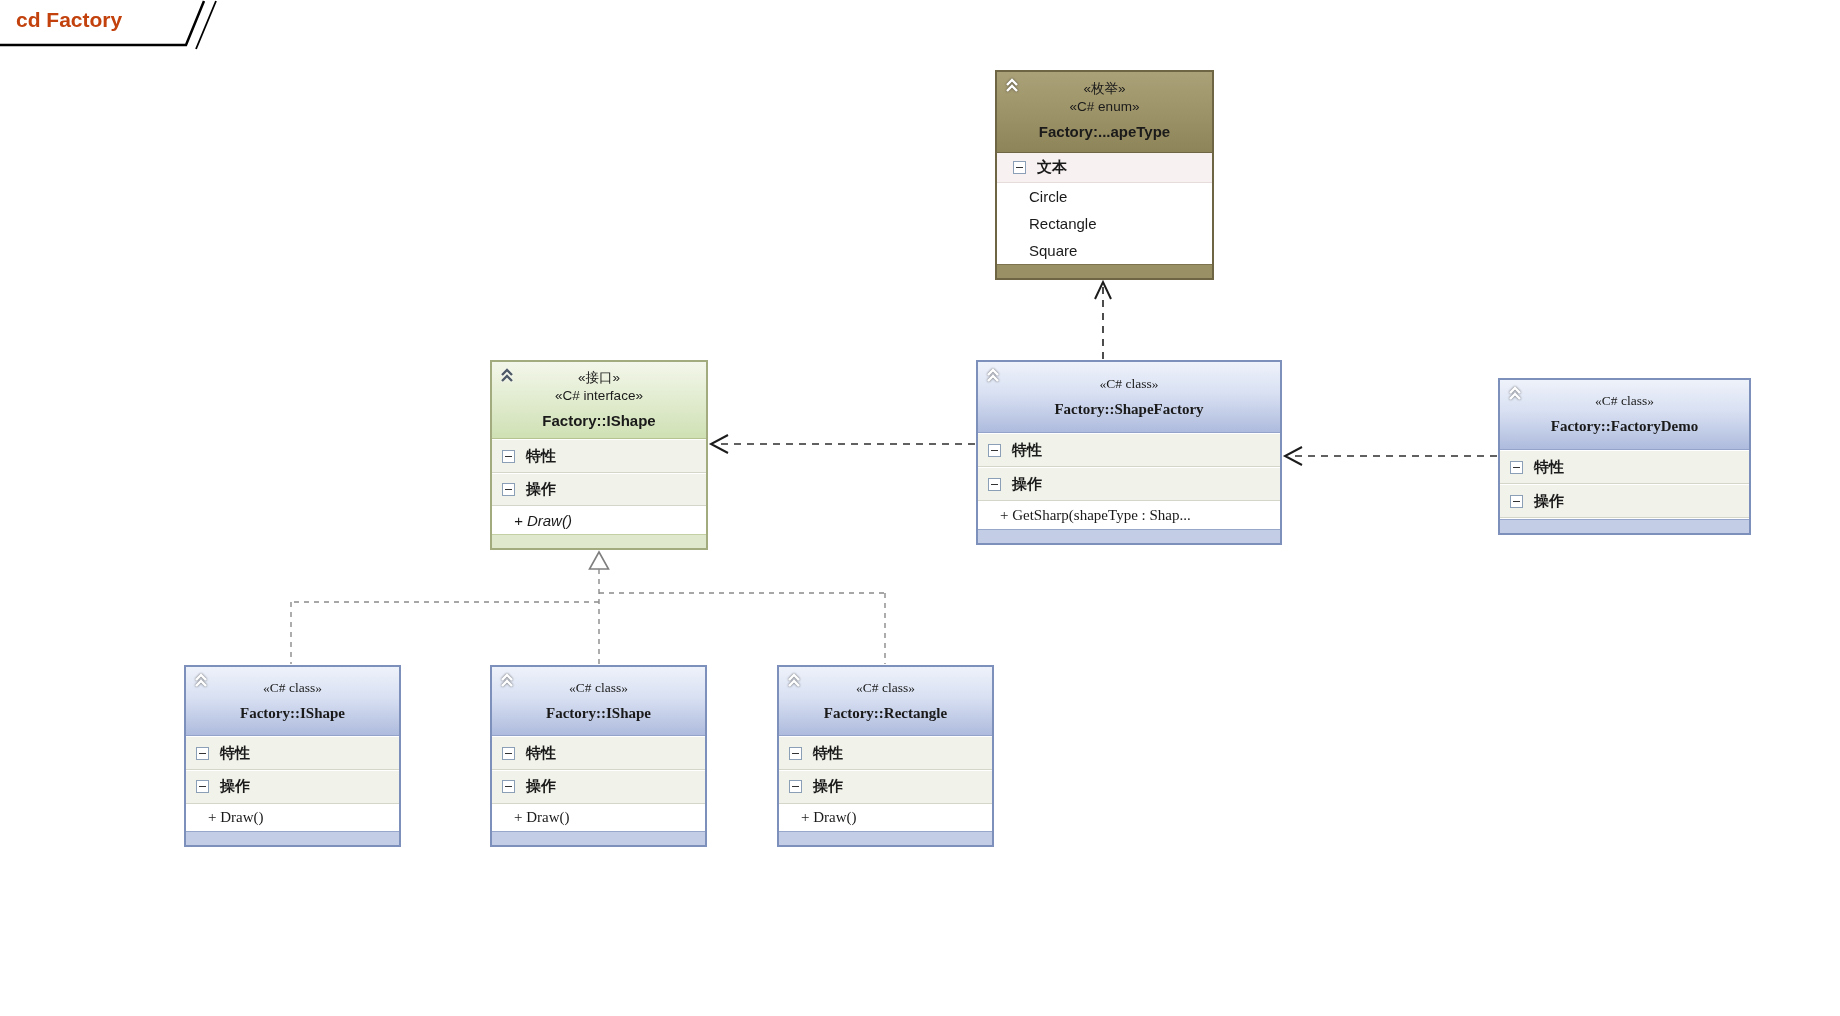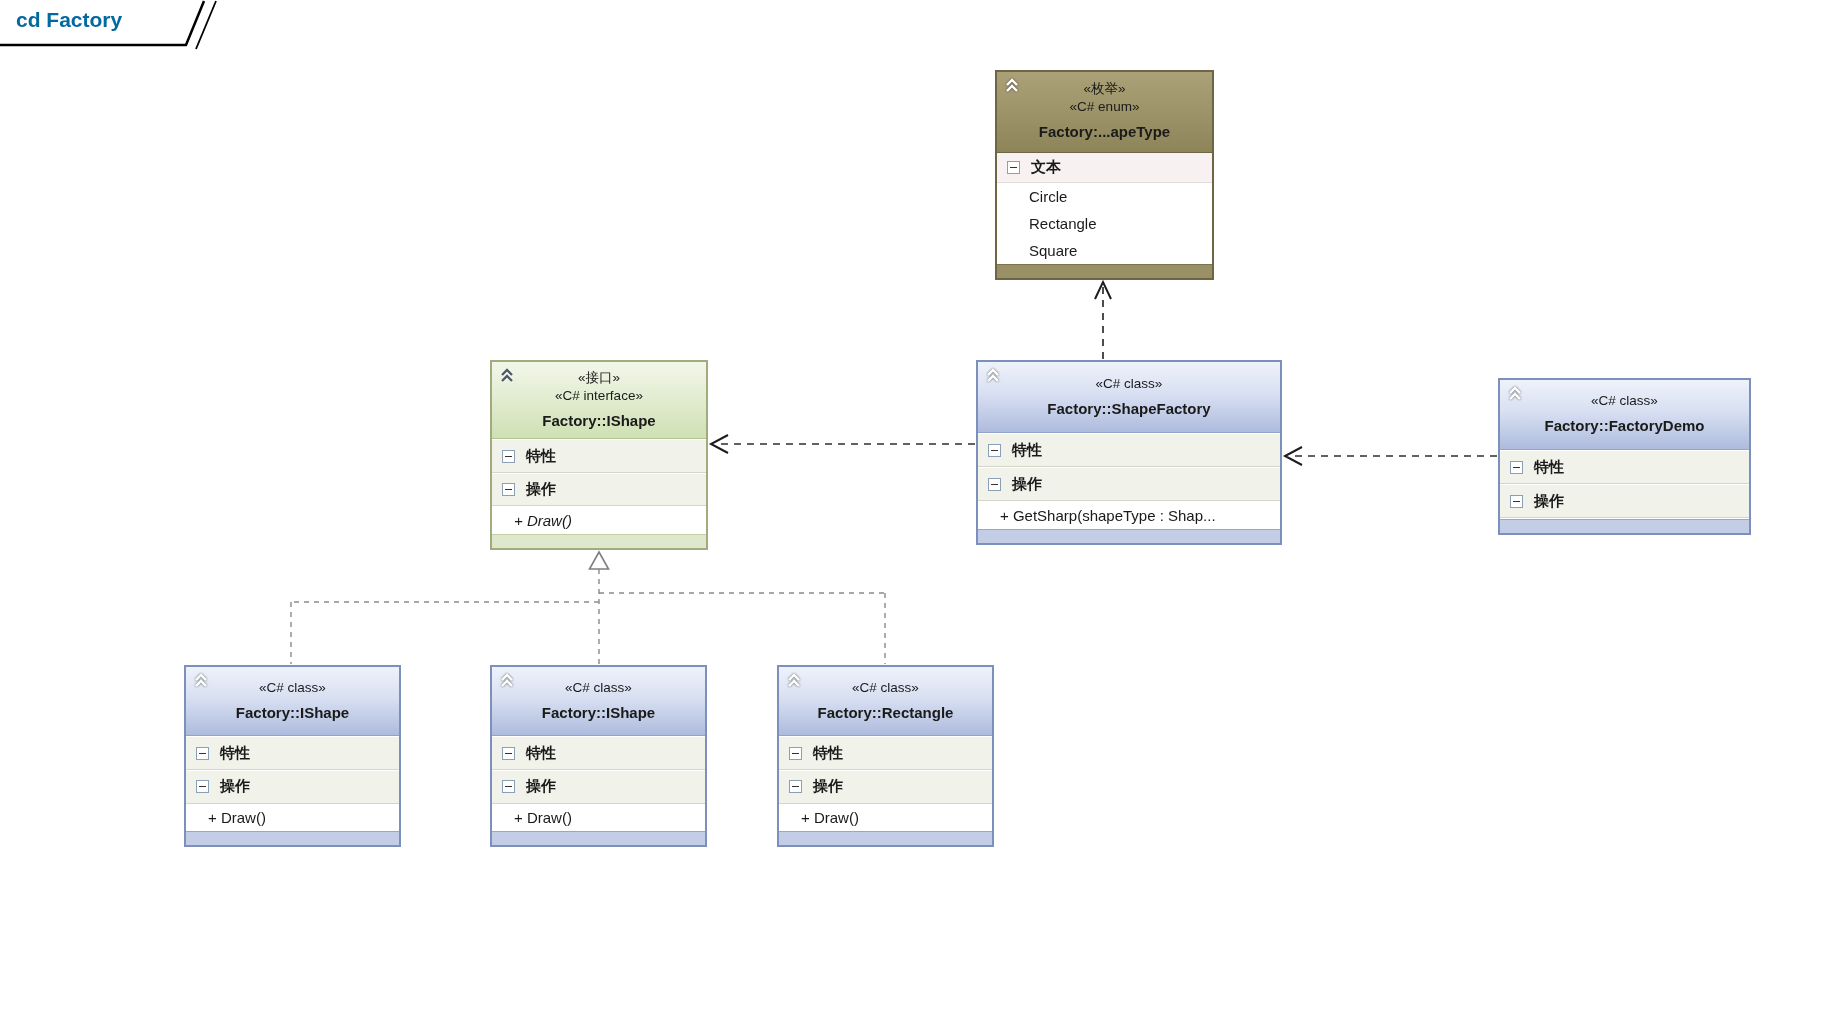--- a/index.html
+++ b/index.html
@@ -1,25 +1,25 @@
 <!DOCTYPE html>
 <html><head>
 <meta charset="utf-8">
 <style>
   html,body{margin:0;padding:0;background:#fff;}
   #canvas{position:relative;width:1840px;height:1016px;background:#ffffff;overflow:hidden;
           font-family:"Liberation Sans","DejaVu Sans",sans-serif;color:#1a1a1a;}
 
   
   #frame-tab{position:absolute;left:0;top:0;width:240px;height:54px;}
-  #frame-tab .tab-label{position:absolute;left:16px;top:8px;font-size:21px;font-weight:bold;color:#0369a1;}
+  #frame-tab .tab-label{position:absolute;left:16px;top:8px;font-size:21px;font-weight:bold;color:#c2410c;}
 
   
   .uml-box{position:absolute;box-sizing:border-box;display:flex;flex-direction:column;border:2px solid;}
-  .uml-box.blue {border-color:#7d8fbb;}
+  .uml-box.blue {border-color:#7d8fbb;font-family:Liberation Serif, serif;}
   .uml-box.green{border-color:#a2ab7d;}
   .uml-box.olive{border-color:#6e6545;}
 
   .box-header{position:relative;display:flex;flex-direction:column;align-items:center;justify-content:center;
               padding:2px 4px 4px 4px;box-sizing:border-box;}
   .blue  .box-header{background:linear-gradient(180deg,#eef2fa 0%,#d8e0f2 45%,#aebbdd 100%);border-bottom:1px solid #93a3c9;}
   .green .box-header{background:linear-gradient(180deg,#f3f6ea 0%,#e3edd2 45%,#cfe0b4 100%);border-bottom:1px solid #b5c291;}
   .olive .box-header{background:linear-gradient(180deg,#aba178 0%,#9c9267 55%,#8e8459 100%);border-bottom:1px solid #6e6545;}
   .h2{height:71px;} .h3{height:81px;} .h2b{height:70px;}
 
@@ -31,21 +31,21 @@
   .chevron.light{filter:drop-shadow(0 0 1px rgba(40,40,40,.75));}
   .chevron.dark polyline{stroke:#4e5a68;}
   .chevron.dark{filter:drop-shadow(0 0 1px rgba(255,255,255,.9));}
 
   .sect-row{height:34px;display:flex;align-items:center;gap:11px;padding-left:10px;
             background:#f1f3ea;border-top:1px solid #ffffff;border-bottom:1px solid #d3d6c8;
             font-size:15px;font-weight:bold;box-sizing:border-box;}
   .member-row{height:28px;display:flex;align-items:center;padding-left:22px;font-size:15px;background:#fff;}
   .member-row.it{font-style:italic;}
 
-  .enum-first{height:31px;display:flex;align-items:center;gap:11px;padding-left:10px;
+  .enum-first{height:31px;display:flex;align-items:center;gap:11px;padding-left:16px;
               background:#f8f1f1;border-bottom:1px solid #e6dcdc;font-size:15px;font-weight:bold;box-sizing:border-box;}
   .enum-val{height:27px;display:flex;align-items:center;padding-left:32px;font-size:15px;background:#fff;}
 
   .box-footer{margin-top:auto;height:13px;border-top:1px solid;}
   .blue  .box-footer{background:#c3cde5;border-top-color:#97a6cb;}
   .green .box-footer{background:#dfe8cc;border-top-color:#c2d0a4;}
   .olive .box-footer{background:#9a9065;border-top-color:#7d744f;}
 
   .minus-ico{width:11px;height:11px;flex:0 0 11px;border:1px solid #8ba0b6;background:#fff;
              position:relative;box-sizing:content-box;}

